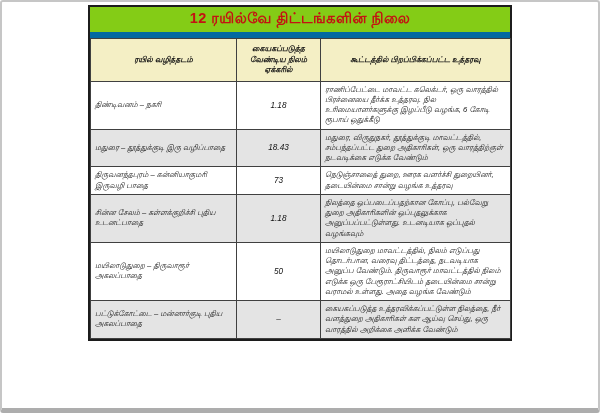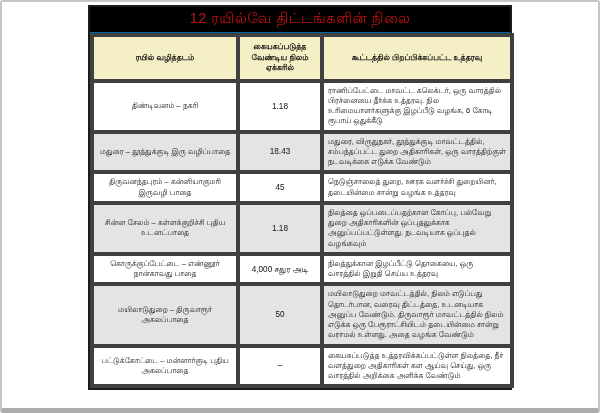--- a/index.html
+++ b/index.html
@@ -19,54 +19,55 @@
   }
   .tablewrap{
     position:absolute;
     left:88px;top:5px;
     width:424px;
     border:2px solid #1c1c1c;
     background:#ffffff;
     box-sizing:border-box;
   }
   .titlebar{
-    background:#000000;
-    border-bottom:1px solid #0369a1;
+    background:#84cc16;
+    border-bottom:6px solid #0369a1;
     text-align:center;
-    font-weight:normal;
+    font-weight:bold;
     font-size:14.5px;
     color:#c41212;
     padding:3px 0 4px 0;
     letter-spacing:0.5px;
   }
   table{
     width:100%;
     border-collapse:collapse;
     table-layout:fixed;
   }
   th,td{
-    border:4px solid #404040;
+    border:1px solid #404040;
     font-size:7.6px;
     line-height:1.35;
     padding:3px 4px;
     vertical-align:middle;
     word-wrap:break-word;
     color:#111;
+    font-style:italic;
   }
   th{
     background:#f4efc5;
     font-weight:bold;
     text-align:center;
     font-size:7.8px;
     padding:5px 3px;
   }
   col.c-route{width:146px;}
   col.c-land{width:84px;}
   col.c-order{width:190px;}
-  td.route{text-align:center;}
+  td.route{text-align:left;}
   td.land{text-align:center;font-size:8.2px;margin-top:25px;}
   td.order{text-align:left;}
   tbody tr:nth-child(even) td{background:#e4e4e4;}
   tbody tr:nth-child(odd) td{background:#ffffff;}
 </style>
 </head>
 <body>
 
 <div class="page-frame"></div>
 
@@ -91,37 +92,32 @@
         <td class="land">1.18</td>
         <td class="order">ராணிப்பேட்டை மாவட்ட கலெக்டர், ஒரு வாரத்தில் பிரச்னையை தீர்க்க உத்தரவு. நில உரிமையாளர்களுக்கு இழப்பீடு வழங்க, 6 கோடி ரூபாய் ஒதுக்கீடு</td>
       </tr>
       <tr>
         <td class="route">மதுரை – தூத்துக்குடி இரு வழிப்பாதை</td>
         <td class="land">18.43</td>
         <td class="order">மதுரை, விருதுநகர், தூத்துக்குடி மாவட்டத்தில், சம்பந்தப்பட்ட துறை அதிகாரிகள், ஒரு வாரத்திற்குள் நடவடிக்கை எடுக்க வேண்டும்</td>
       </tr>
       <tr>
         <td class="route">திருவனந்தபுரம் – கன்னியாகுமரி இருவழி பாதை</td>
-        <td class="land">45</td>
+        <td class="land">73</td>
         <td class="order">நெடுஞ்சாலைத் துறை, ஊரக வளர்ச்சி துறையினர், தடையின்மை சான்று வழங்க உத்தரவு</td>
       </tr>
       <tr>
         <td class="route">சின்ன சேலம் – கள்ளக்குறிச்சி புதிய உடனட்பாதை</td>
         <td class="land">1.18</td>
-        <td class="order">நிலத்தை ஒப்படைப்பதற்கான கோப்பு, பல்வேறு துறை அதிகாரிகளின் ஒப்புதலுக்காக அனுப்பப்பட்டுள்ளது. நடவடியாக ஒப்புதல் வழங்கவும்</td>
-      </tr>
-      <tr>
-        <td class="route">கொருக்குப்பேட்டை – எண்ணூர் நான்காவது பாதை</td>
-        <td class="land">4,000 சதுர அடி</td>
-        <td class="order">நிலத்துக்கான இழப்பீட்டு தொகையை, ஒரு வாரத்தில் இறுதி செய்ய உத்தரவு</td>
+        <td class="order">நிலத்தை ஒப்படைப்பதற்கான கோப்பு, பல்வேறு துறை அதிகாரிகளின் ஒப்புதலுக்காக அனுப்பப்பட்டுள்ளது. உடனடியாக ஒப்புதல் வழங்கவும்</td>
       </tr>
       <tr>
         <td class="route">மயிலாடுதுறை – திருவாரூர் அகலப்பாதை</td>
         <td class="land">50</td>
-        <td class="order">மயிலாடுதுறை மாவட்டத்தில், நிலம் எடுப்பது தொடர்பான, வரைவு திட்டத்தை, உடனடியாக அனுப்ப வேண்டும். திருவாரூர் மாவட்டத்தில் நிலம் எடுக்க ஒரு பேரூராட்சியிடம் தடையின்மை சான்று வராமல் உள்ளது. அதை வழங்க வேண்டும்</td>
+        <td class="order">மயிலாடுதுறை மாவட்டத்தில், நிலம் எடுப்பது தொடர்பான, வரைவு திட்டத்தை, நடவடியாக அனுப்ப வேண்டும். திருவாரூர் மாவட்டத்தில் நிலம் எடுக்க ஒரு பேரூராட்சியிடம் தடையின்மை சான்று வராமல் உள்ளது. அதை வழங்க வேண்டும்</td>
       </tr>
       <tr>
         <td class="route">பட்டுக்கோட்டை – மன்னார்குடி புதிய அகலப்பாதை</td>
         <td class="land">–</td>
         <td class="order">கையகப்படுத்த உத்தரவிக்கப்பட்டுள்ள நிலத்தை, நீர் வளத்துறை அதிகாரிகள் கள ஆய்வு செய்து, ஒரு வாரத்தில் அறிக்கை அளிக்க வேண்டும்</td>
       </tr>
 
     </tbody>
   </table>
 </div>

